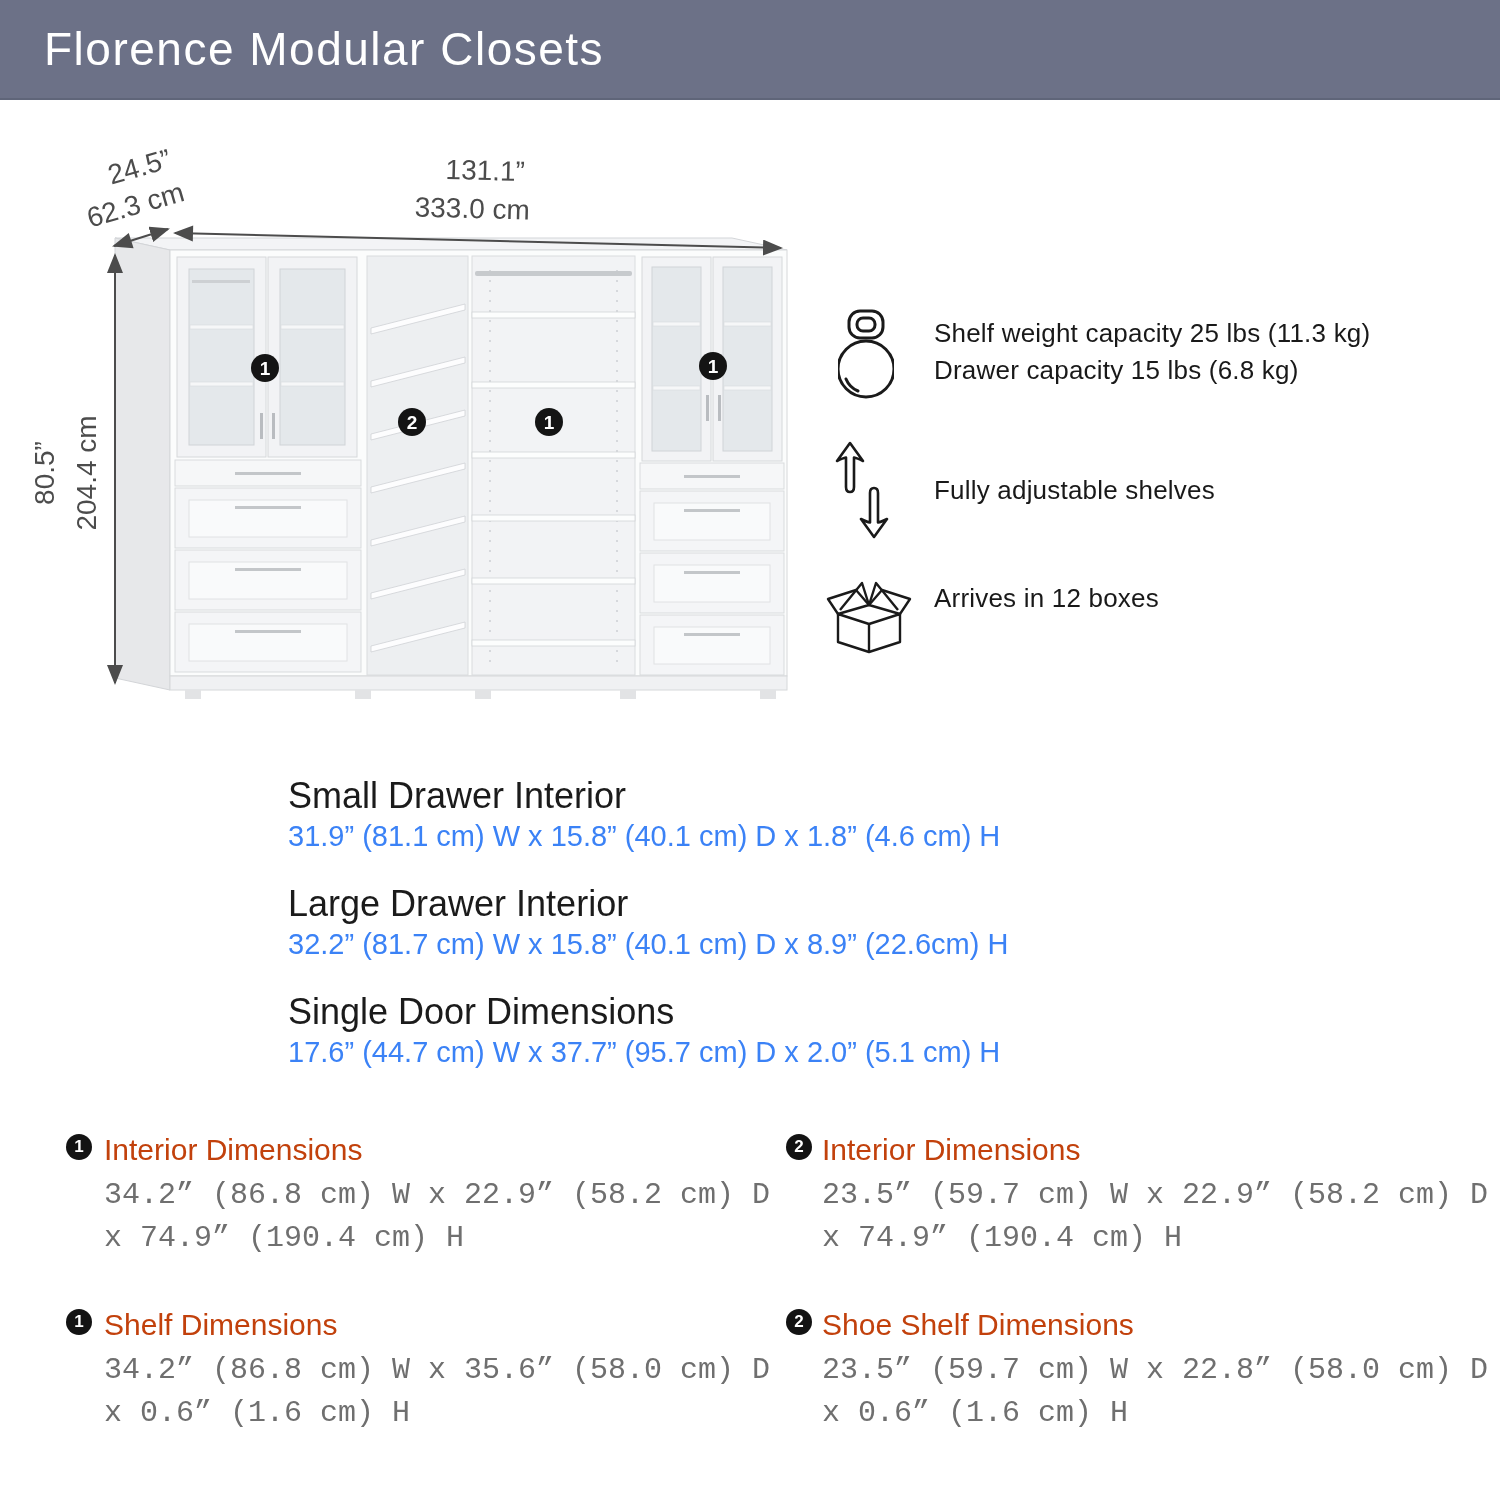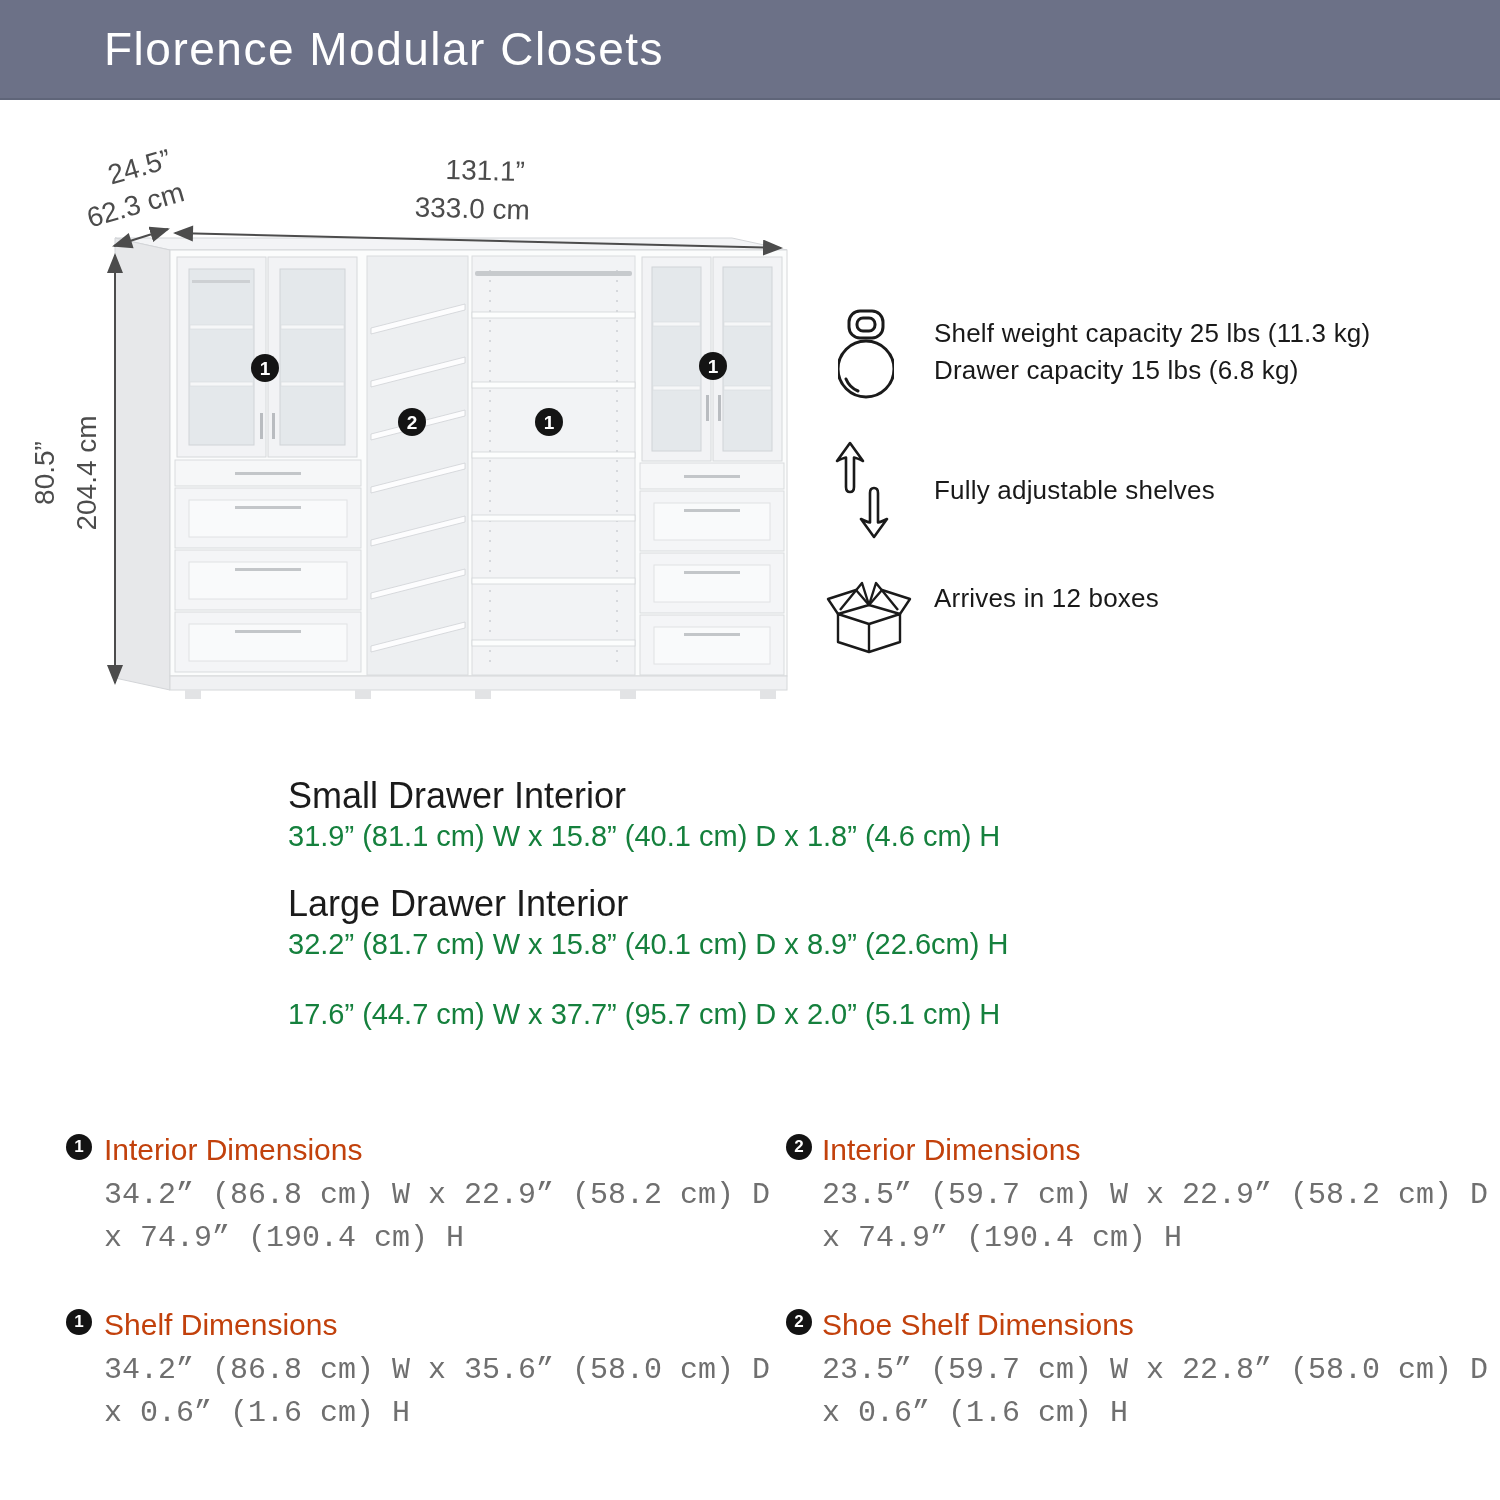--- a/index.html
+++ b/index.html
@@ -6,36 +6,36 @@
   .page{
     position:relative;width:1500px;height:1500px;background:#ffffff;overflow:hidden;
     font-family:"Liberation Sans","DejaVu Sans",sans-serif;color:#1a1a1a;
   }
   
   .header{
     position:absolute;left:0;top:0;width:1500px;height:98px;background:#6c7187;
     border-bottom:2px solid #5f6579;display:flex;align-items:center;
   }
   .header-title{
-    color:#ffffff;font-size:46px;font-weight:400;letter-spacing:1.5px;padding-left:104px;
+    color:#ffffff;font-size:46px;font-weight:400;letter-spacing:1.5px;padding-left:44px;
     white-space:nowrap;
   }
   
   .diagram-svg{position:absolute;left:20px;top:130px;}
   .dim-label{font-family:"Liberation Sans","DejaVu Sans",sans-serif;font-size:28px;fill:#4c4c4c;}
   .badge-num{font-family:"Liberation Sans","DejaVu Sans",sans-serif;font-size:19px;font-weight:700;fill:#ffffff;}
   
   .feature-icon{position:absolute;}
   .feature-text{
     position:absolute;font-size:26px;line-height:37px;color:#191919;letter-spacing:.2px;white-space:nowrap;
   }
   
   .spec-block{position:absolute;left:288px;white-space:nowrap;}
   .spec-title{font-size:36px;line-height:38px;color:#1b1b1b;}
-  .spec-dims{font-size:29px;line-height:38px;color:#15803d;margin-top:2px;text-align:right;}
+  .spec-dims{font-size:29px;line-height:38px;color:#3b82f6;margin-top:2px;text-align:right;}
   
   .badge{
     position:absolute;width:26px;height:26px;border-radius:50%;background:#131313;color:#ffffff;
     font-size:17px;font-weight:700;display:flex;align-items:center;justify-content:center;
   }
   .bspec{position:absolute;width:660px;white-space:nowrap;}
   .bspec-title{font-size:30px;line-height:40px;color:#c2410c;}
   .bspec-dims{font-size:30px;line-height:43px;color:#6f6f6f;margin-top:4px;font-family:Liberation Mono, monospace;}
 </style>
 </head>
@@ -221,20 +221,21 @@
 
   <div class="spec-block" style="top:777px">
     <div class="spec-title">Small Drawer Interior</div>
     <div class="spec-dims">31.9” (81.1 cm) W x 15.8” (40.1 cm) D x 1.8” (4.6 cm) H</div>
   </div>
   <div class="spec-block" style="top:885px">
     <div class="spec-title">Large Drawer Interior</div>
     <div class="spec-dims">32.2” (81.7 cm) W x 15.8” (40.1 cm) D x 8.9” (22.6cm) H</div>
   </div>
   <div class="spec-block" style="top:993px">
+    <div class="spec-title">Single Door Dimensions</div>
     <div class="spec-dims">17.6” (44.7 cm) W x 37.7” (95.7 cm) D x 2.0” (5.1 cm) H</div>
   </div>
 
   <div class="badge" style="left:66px;top:1134px">1</div>
   <div class="bspec" style="left:104px;top:1130px">
     <div class="bspec-title">Interior Dimensions</div>
     <div class="bspec-dims">
       <div>34.2” (86.8 cm) W x 22.9” (58.2 cm) D</div>
       <div>x 74.9” (190.4 cm) H</div>
     </div>

